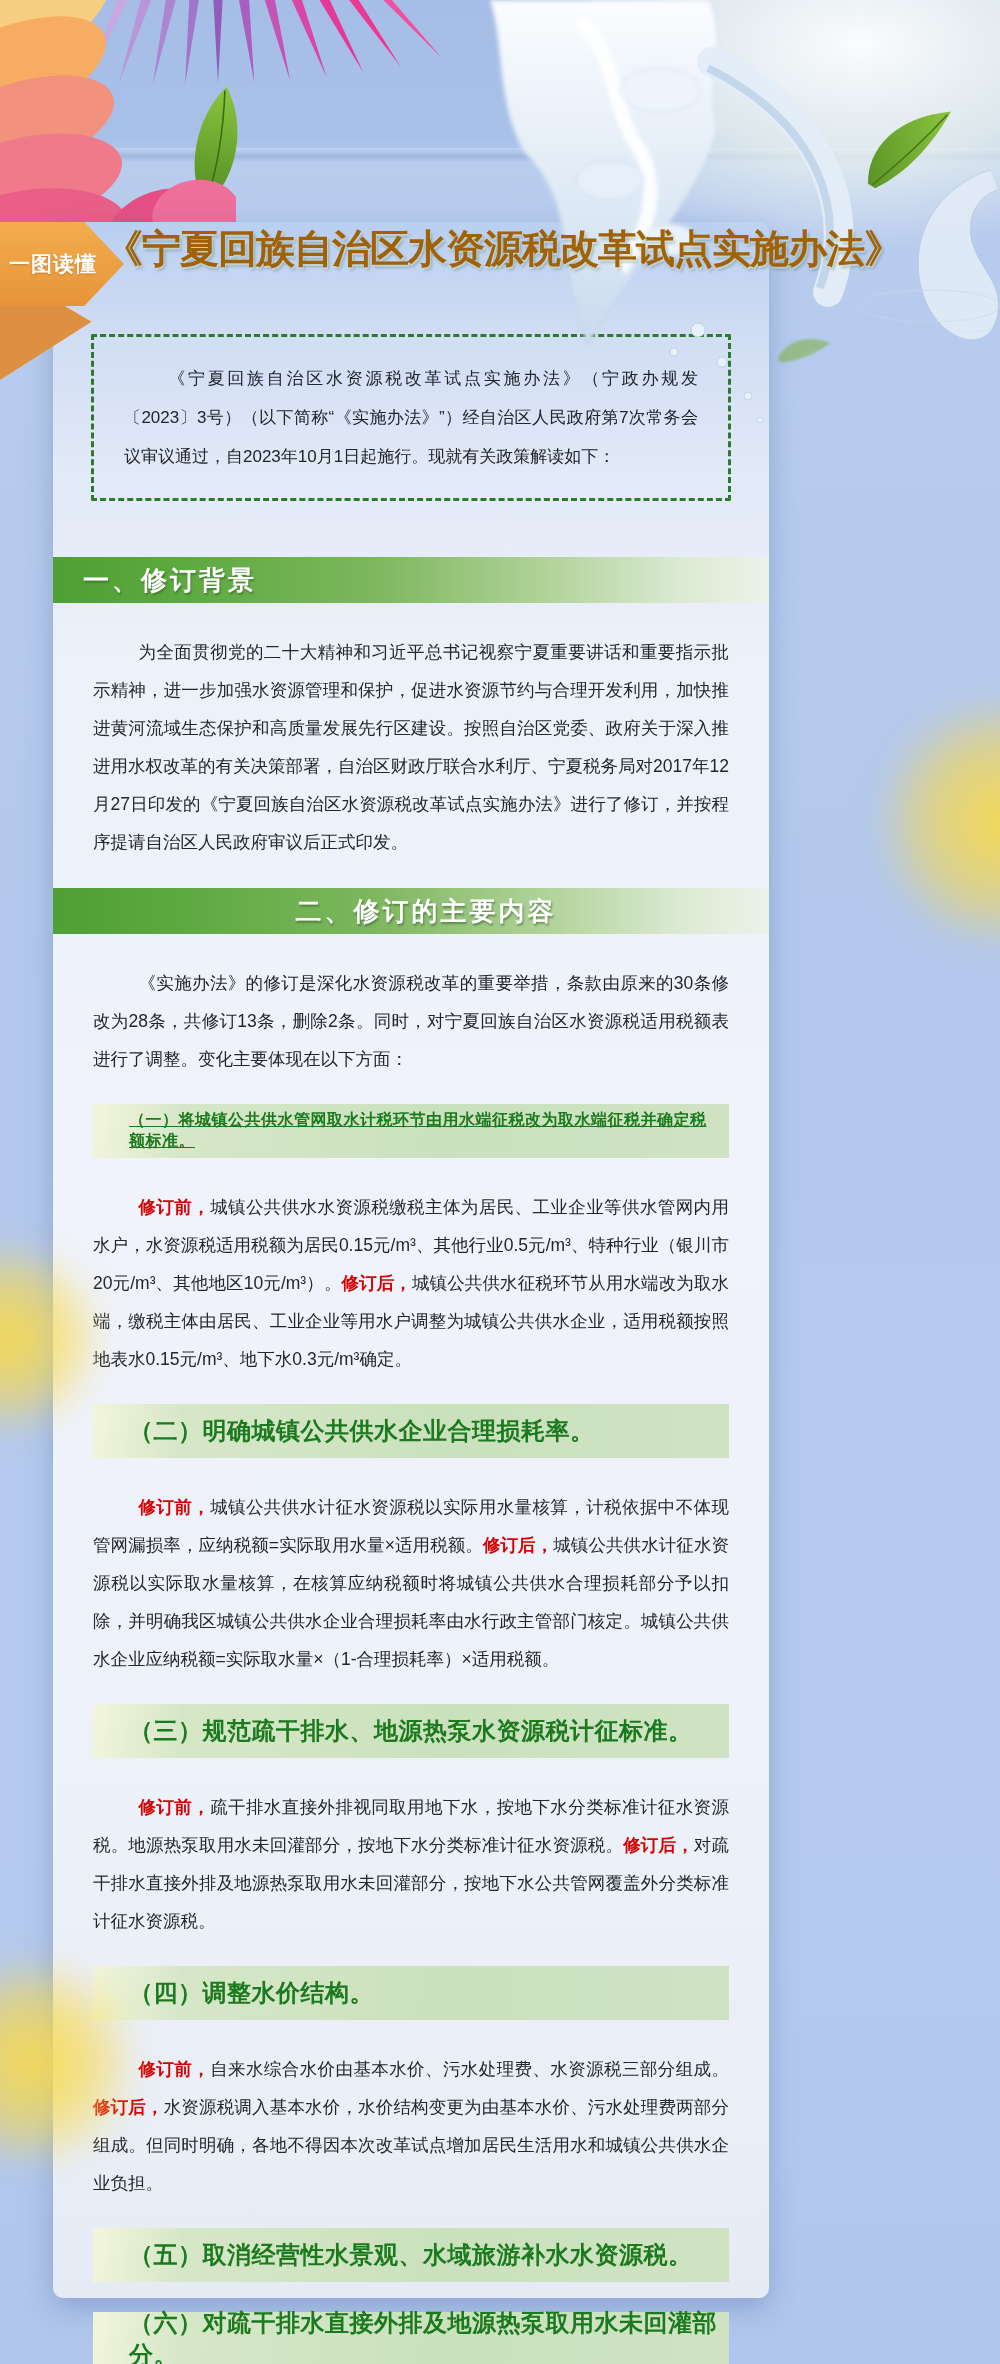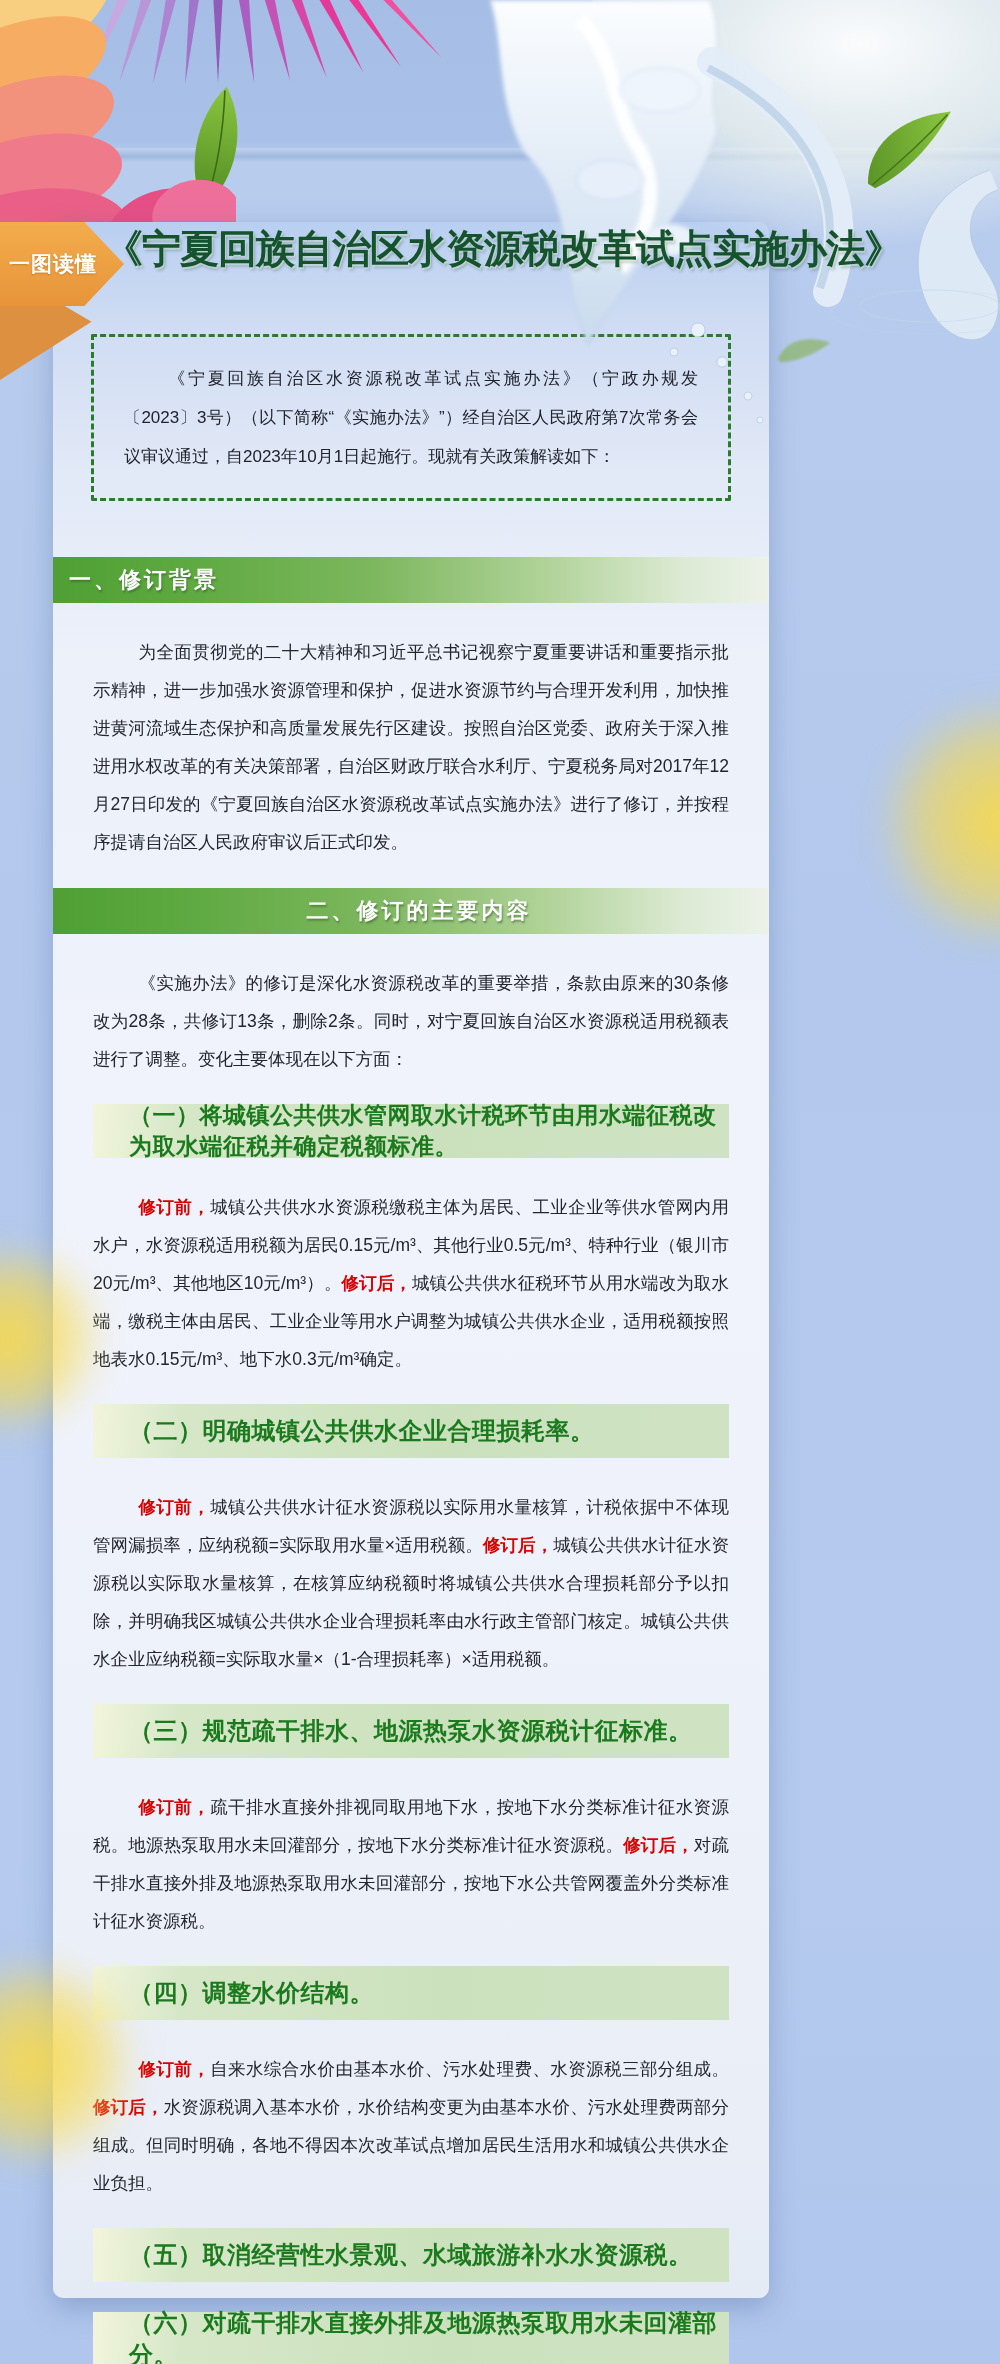--- a/index.html
+++ b/index.html
@@ -25,40 +25,40 @@
   .badge .fold{position:absolute;left:0;top:46px;width:104px;height:112px;background:#dd9040;
     clip-path:polygon(0 0,88% 48%,0 100%);z-index:0;}
   .badge .arrow{position:absolute;left:0;top:0;width:124px;height:84px;
     background:linear-gradient(180deg,#f3ad4d,#e79439);
     clip-path:polygon(0 0,68% 0,100% 50%,68% 100%,0 100%);
     display:flex;align-items:center;z-index:1;}
   .badge .arrow span{color:#fff;font-weight:bold;font-size:21px;letter-spacing:1px;padding-left:9px;
     text-shadow:0 1px 2px rgba(120,70,0,.35);}
   
   .title{position:absolute;left:104px;top:224px;width:840px;margin:0;z-index:6;
-    font-size:39px;font-weight:800;color:#14532d;letter-spacing:-1px;line-height:1.3;
+    font-size:39px;font-weight:800;color:#a16207;letter-spacing:-1px;line-height:1.3;
     text-shadow:1px 2px 0 rgba(255,255,255,.35),2px 3px 3px rgba(25,80,25,.30);}
   
   .panel{position:absolute;left:53px;top:222px;width:716px;height:2076px;z-index:3;border-radius:10px;
     background:linear-gradient(180deg,#b9cff1 0%,#cfdcf3 5%,#e2e9f7 12%,#ecf1fa 21%,#f0f3fb 45%,#edf1f9 75%,#e9eef7 92%,#e5ebf5 100%);
     box-shadow:0 10px 28px rgba(70,100,155,.35);}
   .intro{margin:112px 38px 0 38px;border:3px dashed #2a7c2b;border-radius:2px;padding:22px 30px;}
   .intro p{margin:0;font-size:17px;line-height:39px;color:#20242c;text-align:justify;text-indent:2.6em;}
   .sec-h{margin-top:56px;height:46px;line-height:46px;
     background:linear-gradient(90deg,#4f9f35 0%,#5ba83e 16%,#7db75e 45%,#b3d49c 70%,#dcead3 88%,#ecf2e9 100%);}
-  .sec-h span{color:#ffffff;font-weight:bold;font-size:22px;letter-spacing:3px;padding-left:16px;
+  .sec-h span{color:#ffffff;font-weight:bold;font-size:26px;letter-spacing:3px;padding-left:30px;
     text-shadow:1px 2px 2px rgba(50,90,35,.55);}
   .sec-h.gap2{margin-top:27px;text-align:center;}
   .para{margin:30px 40px 0 40px;font-size:17.5px;line-height:38px;color:#23262e;
     text-align:justify;text-indent:2.6em;}
   .rd{color:#d60000;font-weight:bold;}
   .item-h{margin:26px 40px 0 40px;height:54px;display:flex;align-items:center;
     background:linear-gradient(95deg,#f2f5dc 0%,#d6e7c8 14%,#cbe1bd 55%,#cfe3c3 100%);}
   .item-h span{color:#1b7a1e;font-weight:bold;font-size:24px;letter-spacing:.5px;padding:0 12px 0 36px;}
-  .item-h.long span{font-size:23px;}
+  .item-h.long span{font-size:16px;text-decoration:underline;}
   .item-h.gap30{margin-top:30px;}
   .note{margin-top:28px;}
 </style>
 </head>
 <body>
 
 <div class="floorline"></div>
 
 <svg class="fan" width="470" height="125" viewBox="0 0 470 125">
   <g>

